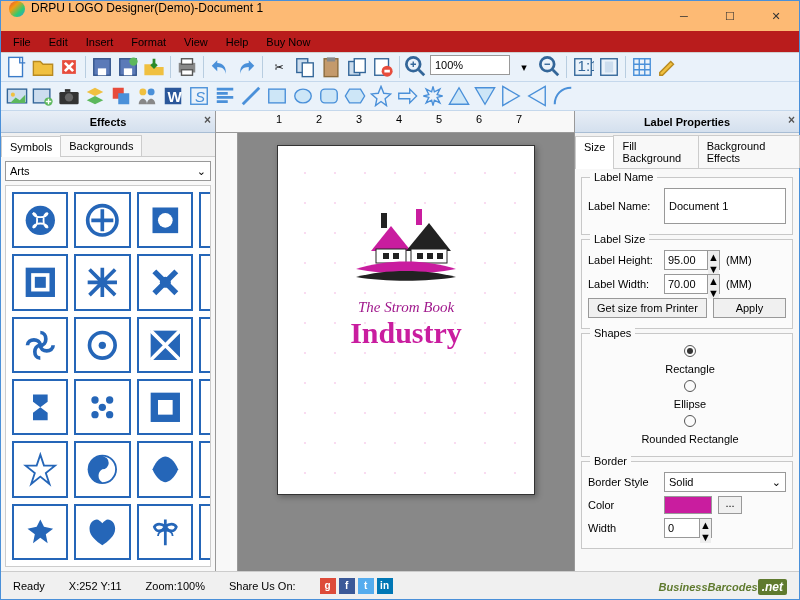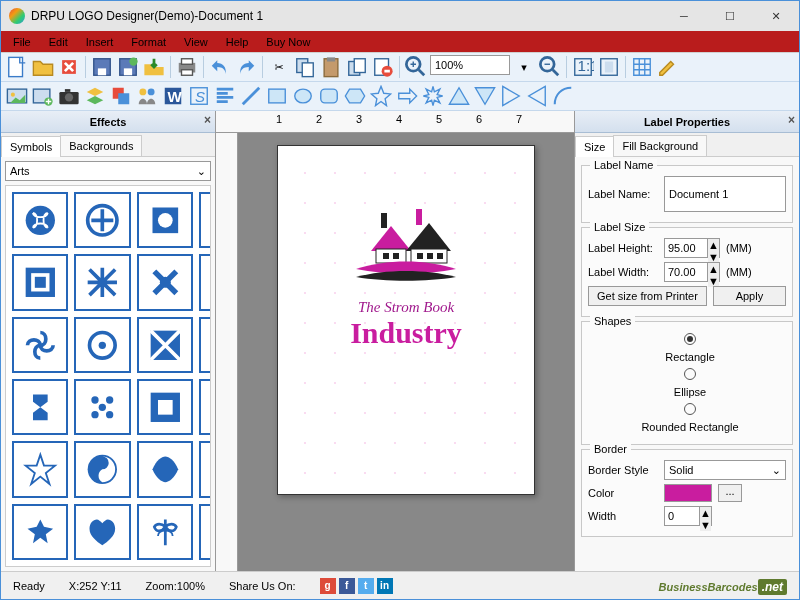--- a/index.html
+++ b/index.html
@@ -1,18 +1,18 @@
 <!DOCTYPE html>
 <html><head>
 <meta charset="utf-8">
 <style>
 *{box-sizing:border-box;margin:0;padding:0;font-family:"Segoe UI",Tahoma,sans-serif;font-size:11px;}
 body{background:#fff;overflow:hidden;}
 .window{width:800px;height:600px;border:1px solid #4a90d9;background:#fff;display:flex;flex-direction:column;}
-.titlebar{height:30px;background:#e5e5e5;display:flex;align-items:center;padding:0 0 0 8px;}
+.titlebar{height:30px;background:#fdba74;display:flex;align-items:flex-start;padding:0 0 0 8px;}
 .titlebar-icon{width:16px;height:16px;margin-right:6px;background:linear-gradient(135deg,#e74c3c,#f39c12,#2ecc71,#3498db);border-radius:50%;}
 .titlebar-text{flex:1;font-size:12px;}
 .winbtn{width:46px;height:30px;display:flex;align-items:center;justify-content:center;color:#333;}
 .menubar{height:22px;background:#b91c1c;display:flex;align-items:center;padding:0 4px;gap:2px;border-bottom:1px solid #d0d0d0;}
 .menu-item{padding:2px 8px;cursor:default;}
 .toolbar{background:#eaf2fa;padding:2px 4px;display:flex;flex-wrap:wrap;gap:2px;border-bottom:1px solid #c5d8ec;}
 .tbtn{width:24px;height:24px;display:flex;align-items:center;justify-content:center;border:1px solid transparent;border-radius:2px;}
 .tsep{width:1px;height:22px;background:#b8cde0;margin:1px 2px;}
 .zoom-box{width:80px;height:20px;border:1px solid #999;background:#fff;padding:0 4px;font-size:11px;}
 .main{flex:1;display:flex;min-height:0;}
@@ -529,20 +529,21 @@
     </div>
 
     <div class="panel-right">
       <div class="panel-header">
           <span>Label Properties</span>
           <span class="x">×</span>
         </div>
       <div class="tabs">
         <div class="tab active">Size</div>
         <div class="tab">Fill Background</div>
+        <div class="tab">Background Effects</div>
       </div>
       <div style="flex:1;overflow:auto;padding-top:4px;">
         <div class="group">
           <div class="group-title">Label Name</div>
           <div class="row">
               <span class="label">Label Name:</span>
               <input class="fld" type="text" value="Document 1" style="">
             </div>
         </div>
         <div class="group">

